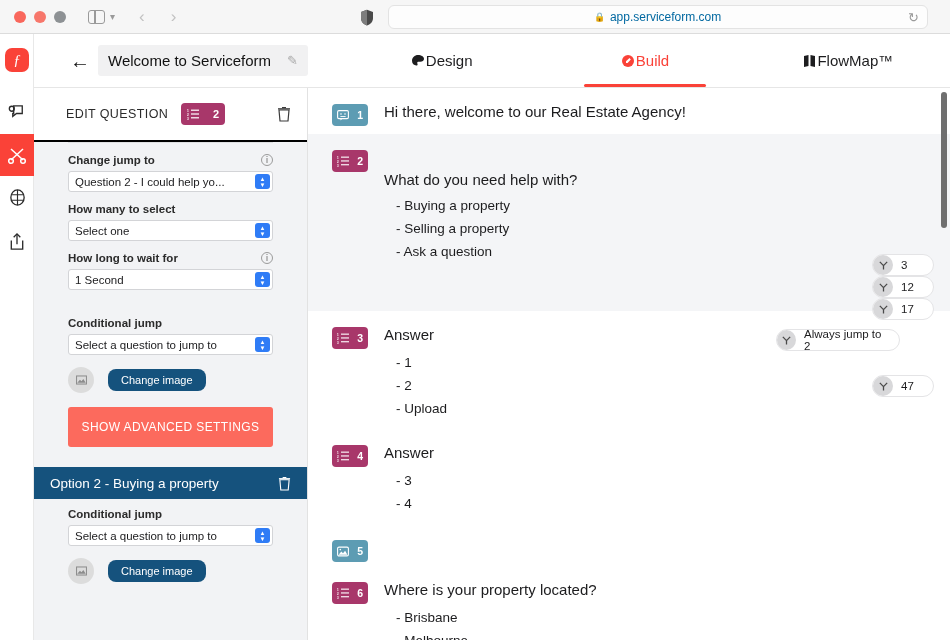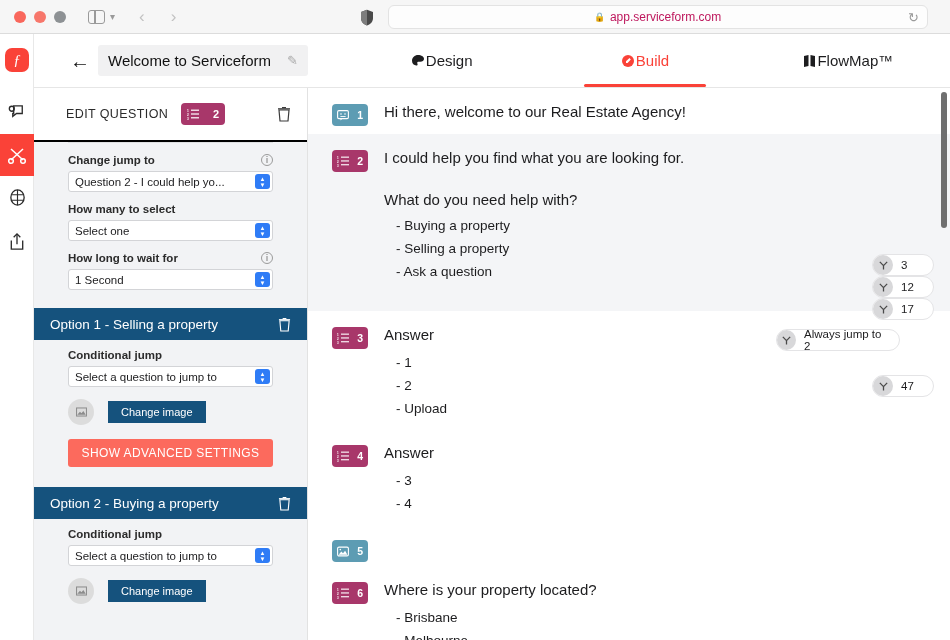--- a/index.html
+++ b/index.html
@@ -31,21 +31,21 @@
   .chev-down { font-size: 10px; color: #9a9a9a; }
   .navarrows { display:flex; gap: 26px; margin-left: 24px; color: #c2c2c2; font-size: 17px; }
   .navarrows span { line-height: 1; }
   .shield { position: absolute; left: 360px; top: 9px; width: 14px; height: 17px; }
   .urlbar {
     position: absolute; left: 388px; top: 5px; width: 540px; height: 24px;
     background: #fdfdfd; border: 1px solid #e3e3e3; border-radius: 6px;
     display: flex; align-items: center; justify-content: center;
   }
   .urlbar .lock { font-size: 9px; color: #8a8a8a; margin-right: 4px; }
-  .urlbar .urltext { font-size: 12px; color: #be185d; }
+  .urlbar .urltext { font-size: 12px; color: #0369a1; }
   .reload { position: absolute; right: 8px; top: 4px; font-size: 13px; color: #9a9a9a; }
 
   
   .rail {
     position: absolute; top: 34px; left: 0; width: 34px; height: 606px;
     background: #ffffff; border-right: 1px solid #e8e8e8;
   }
   .logo {
     position: absolute; top: 14px; left: 5px; width: 24px; height: 24px;
     background: #fa4238; border-radius: 7px;
@@ -135,24 +135,24 @@
     color: #fff; font-size: 13.5px;
   }
   .opt-body { padding-top: 9px; }
   .imgrow { display: flex; align-items: center; margin-top: 12px; }
   .img-circle {
     width: 26px; height: 26px; border-radius: 50%; background: #dcdcdc;
     display:flex; align-items:center; justify-content:center;
   }
   .change-image {
     margin-left: 14px; background: #15527d; color:#fff; font-size: 11px;
-    padding: 5px 13px; border-radius: 0;
+    padding: 5px 13px; border-radius: 8px;
   }
   .adv-btn {
-    margin-top: 14px; height: 28px; background: #fc6a5d; border-radius: 3px;
+    margin-top: 14px; height: 40px; background: #fc6a5d; border-radius: 3px;
     color: #fff; font-size: 12px; letter-spacing: .4px;
     display:flex; align-items:center; justify-content:center;
   }
 
   
   .canvas {
     position: absolute; top: 88px; left: 308px; width: 642px; height: 552px;
     background: #ffffff; overflow: hidden;
   }
   .msg { position: relative; display: flex; padding: 14px 0 0 24px; }
@@ -342,28 +342,20 @@
           <span class="info-i">i</span>
         </div>
         <div class="select">
           <span class="sval">1 Second</span>
           <span class="stepper">▲<br>▼</span>
         </div>
       </div>
 
       <div style="height:18px"></div>
 
-      <div class="opt-header">
-        <span>Option 1 - Selling a property</span>
-        <svg width="13" height="15" viewBox="0 0 14 16">
-          <path d="M2 4 H12 L11 15 H3 Z" fill="none" stroke="#ffffff" stroke-width="1.2"></path>
-          <rect x="1" y="2.2" width="12" height="1.3" fill="#ffffff"></rect>
-          <path d="M5 1 H9 V2.2 H5 Z" fill="#ffffff"></path>
-        </svg>
-      </div>
       <div class="opt-body">
         <div class="field-label">
           <span>Conditional jump</span>
         </div>
         <div class="select">
           <span class="sval">Select a question to jump to</span>
           <span class="stepper">▲<br>▼</span>
         </div>
         <div class="imgrow">
           <div class="img-circle">
@@ -433,21 +425,20 @@
           <text x="0" y="4" font-size="3" fill="#fff">1</text>
           <text x="0" y="8" font-size="3" fill="#fff">2</text>
           <text x="0" y="11.6" font-size="3" fill="#fff">3</text>
           <rect x="4" y="1.6" width="8" height="1.1" fill="#fff"></rect>
           <rect x="4" y="5.4" width="8" height="1.1" fill="#fff"></rect>
           <rect x="4" y="9.2" width="8" height="1.1" fill="#fff"></rect>
         </svg>
         <span>2</span>
       </div>
       <div class="msg-content">
-        <div class="msg-text">I could help you find what you are looking for.</div>
         <div class="msg-question">What do you need help with?</div>
         <div class="msg-options">
           <div class="msg-option">
             - <span>Buying a property</span>
           </div>
           <div class="msg-option">
             - <span>Selling a property</span>
           </div>
           <div class="msg-option">
             - <span>Ask a question</span>

